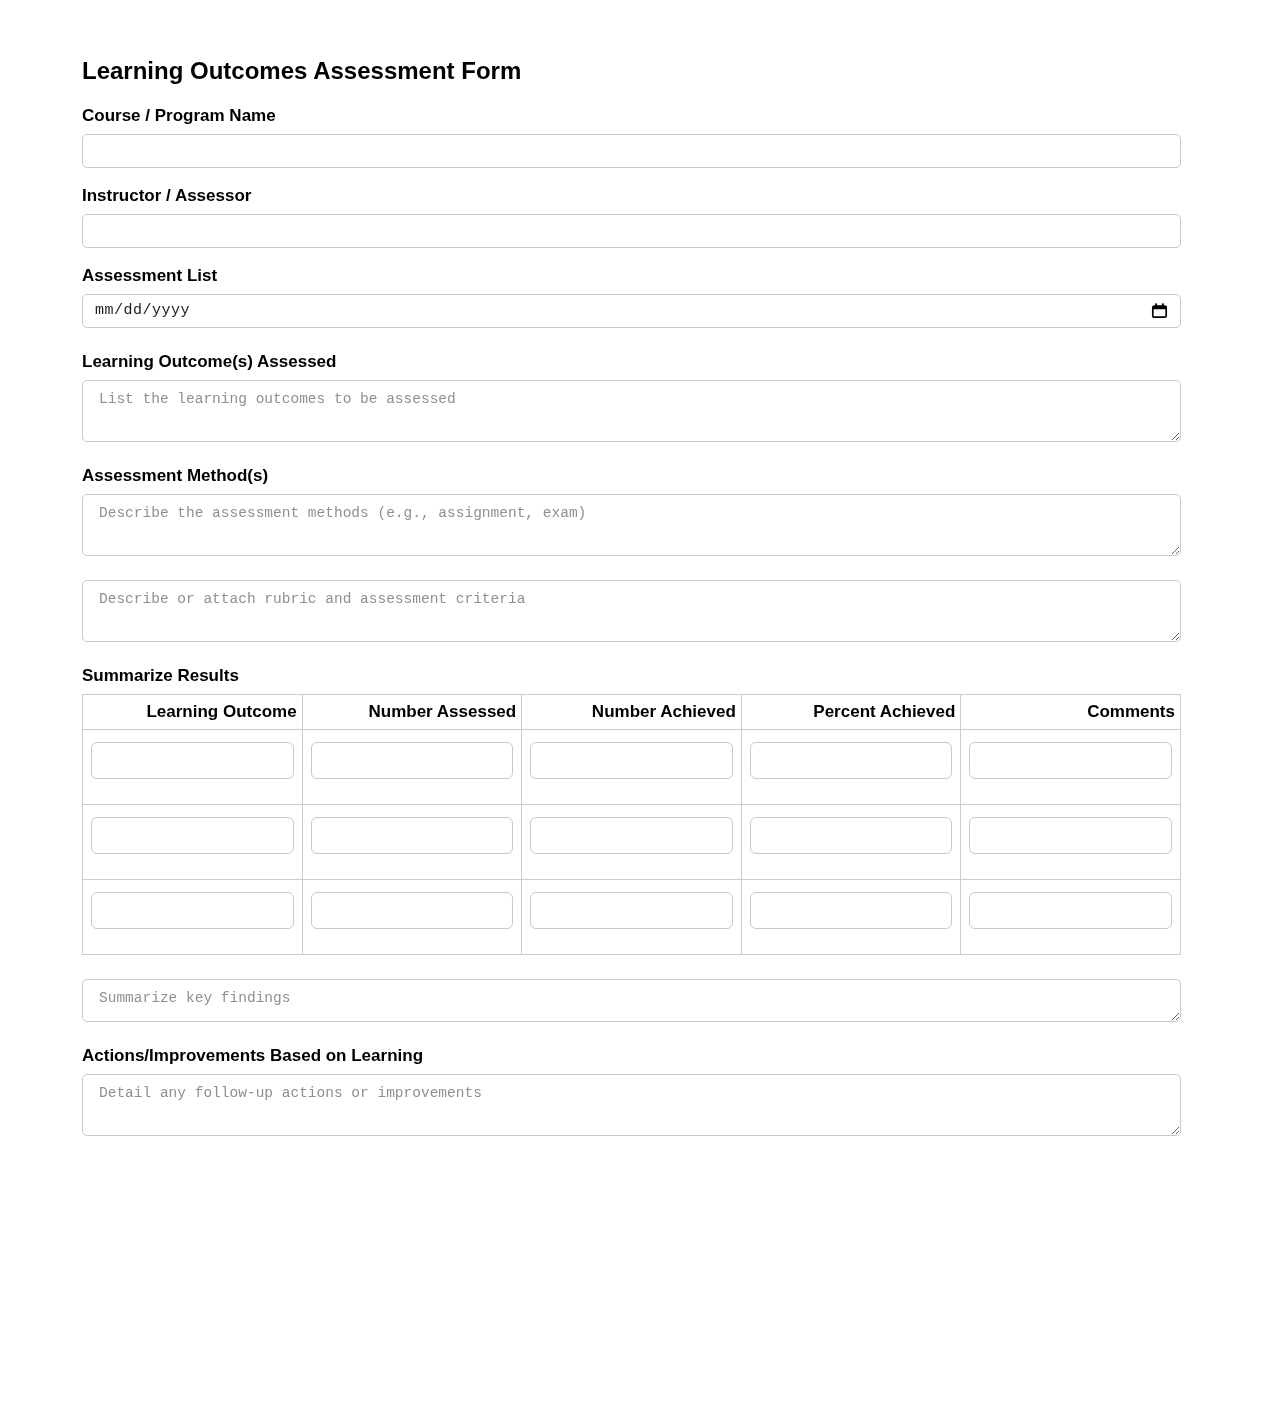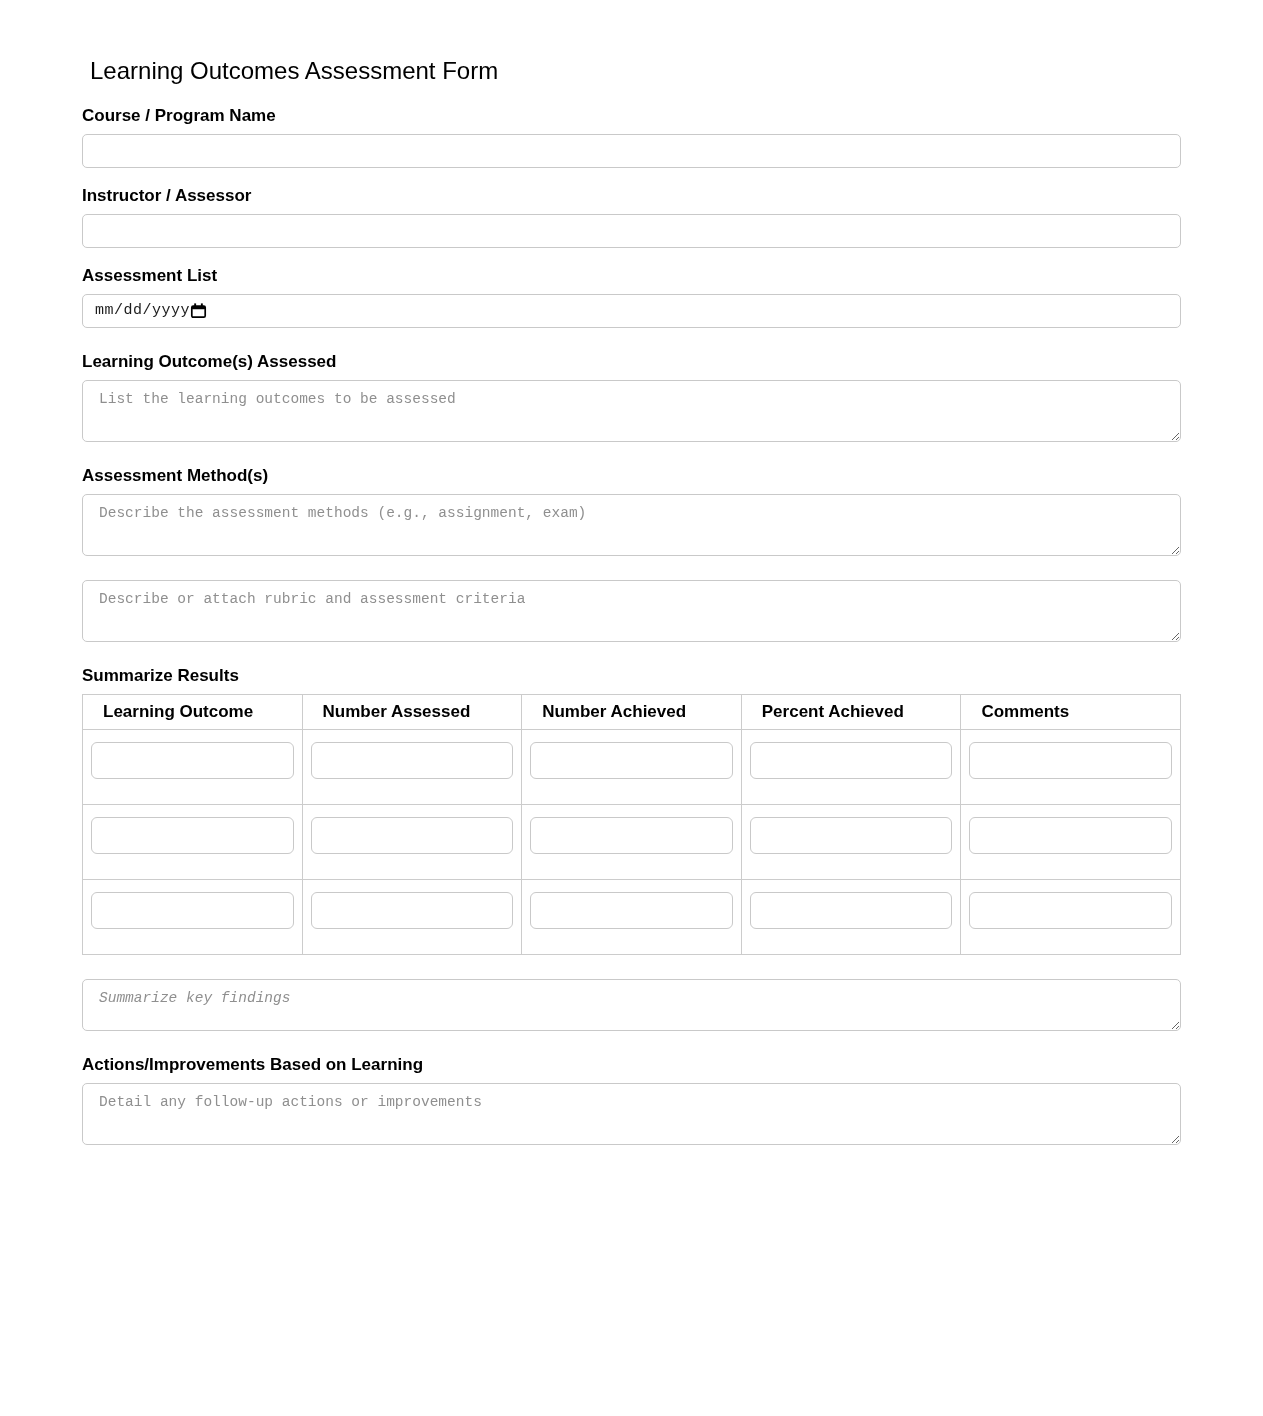--- a/index.html
+++ b/index.html
@@ -15,22 +15,22 @@
     width: 1263px;
     height: 1304px;
     overflow: hidden;
     background: #ffffff;
   }
   .page {
     padding: 57px 82px 0 82px;
   }
   h1.title {
     font-size: 24px;
-    font-weight: normal;
-    margin: 0 0 21px 8px;
+    font-weight: bold;
+    margin: 0 0 21px 0;
     line-height: 1.15;
   }
   .lbl {
     display: block;
     font-size: 17px;
     font-weight: bold;
     line-height: 20px;
     margin-bottom: 8px;
     color: #000;
   }
@@ -45,21 +45,21 @@
     background: #fff;
     padding: 0 12px;
     font-family: "Liberation Mono", "DejaVu Sans Mono", monospace;
     font-size: 15px;
     color: #222;
     outline: none;
   }
   .datebox {
     display: flex;
     align-items: center;
-    justify-content: flex-start;
+    justify-content: space-between;
     cursor: default;
   }
   .datetext {
     font-family: "Liberation Mono", "DejaVu Sans Mono", monospace;
     font-size: 15px;
     letter-spacing: 0.5px;
     color: #1c1c1c;
   }
   .cal-btn {
     display: inline-flex;
@@ -76,37 +76,37 @@
     border-radius: 5px;
     background: #fff;
     padding: 9px 16px;
     font-family: "Liberation Mono", "DejaVu Sans Mono", monospace;
     font-size: 14.5px;
     line-height: 1.35;
     color: #222;
     resize: both;
     outline: none;
   }
-  .ta.short { height: 52px; font-style: italic; }
+  .ta.short { height: 43px; }
   ::placeholder { color: #8f8f8f; opacity: 1; }
 
   table.results {
     width: 100%;
     border-collapse: collapse;
     margin-top: 6px;
   }
   table.results th,
   table.results td {
     border: 1px solid #cccccc;
   }
   table.results th {
-    text-align: left;
+    text-align: right;
     font-size: 17px;
     font-weight: bold;
-    padding: 7px 20px;
+    padding: 7px 5px;
     background: #ffffff;
   }
   table.results td {
     padding: 12px 8px 25px 8px;
     vertical-align: top;
   }
   table.results td input {
     width: 100%;
     height: 37px;
     border: 1px solid #c9c9c9;

